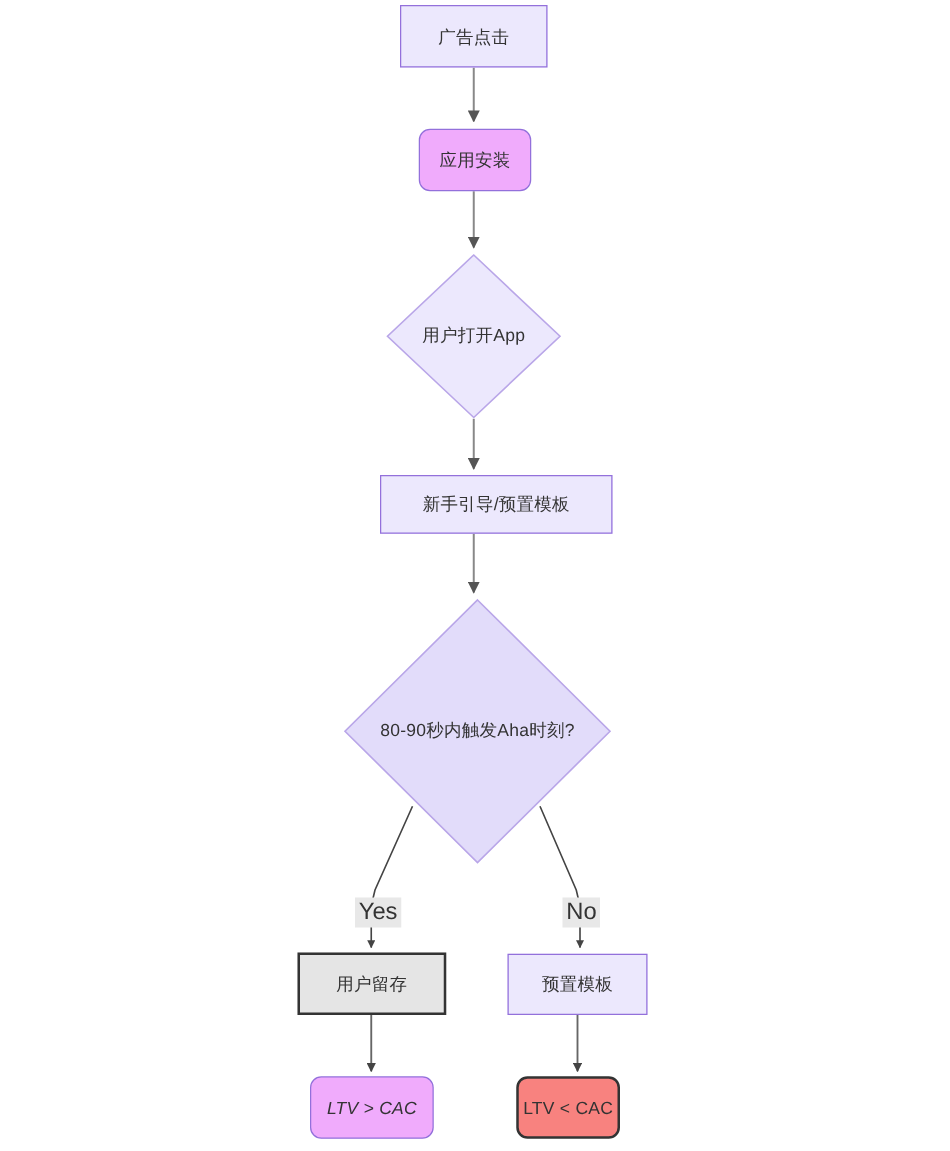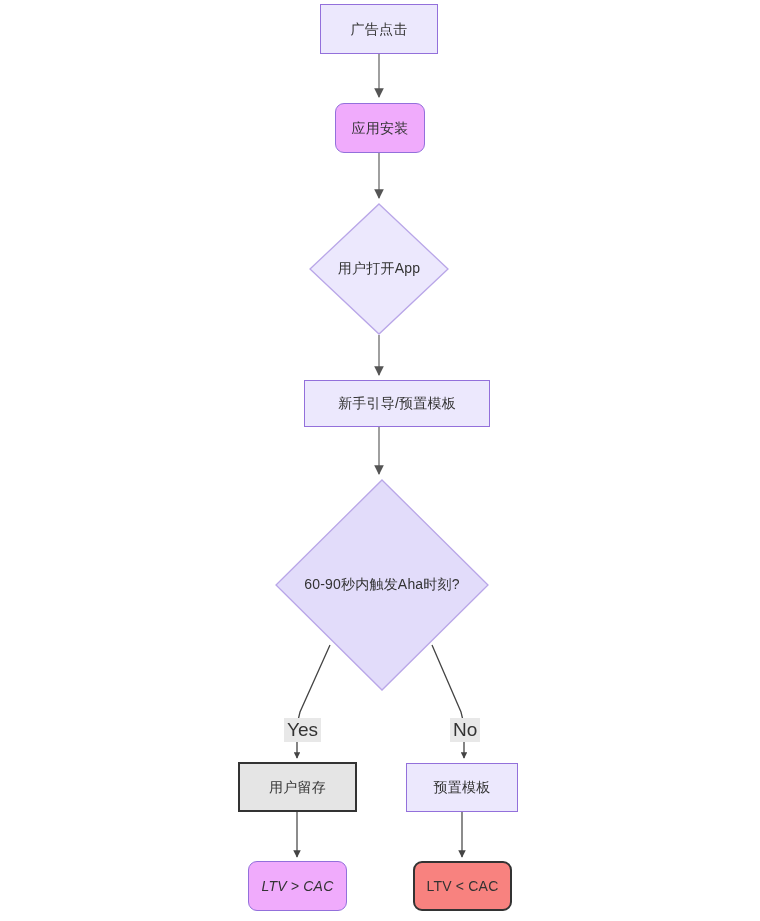--- a/index.html
+++ b/index.html
@@ -140,21 +140,21 @@
   </div>
 
   <div class="node node-rect" style="left:287px; top:380px; width:186px; height:47px;margin-left:17px;">
     <span>新手引导/预置模板</span>
   </div>
 
   <div class="diamond-wrap" style="left:275px; top:479px; width:214px; height:212px;">
     <svg width="214" height="212" viewBox="0 0 214 212" xmlns="http://www.w3.org/2000/svg">
       <polygon points="107,1 213,106 107,211 1,106" fill="#E2DCFA" stroke="#B9A6E8" stroke-width="1.3"></polygon>
     </svg>
-    <div class="diamond-label">60-90秒内触发Aha时刻?</div>
+    <div class="diamond-label">80-90秒内触发Aha时刻?</div>
   </div>
 
   <div class="edge-label" style="left:284px; top:718px;">
     <span>Yes</span>
   </div>
 
   <div class="edge-label" style="left:450px; top:718px;">
     <span>No</span>
   </div>
 
@@ -163,17 +163,17 @@
   </div>
 
   <div class="node node-rect" style="left:406px; top:763px; width:112px; height:49px;">
     <span>预置模板</span>
   </div>
 
   <div class="node node-round" style="left:248px; top:861px; width:99px; height:50px;font-style:italic;">
     <span>LTV &gt; CAC</span>
   </div>
 
-  <div class="node node-red" style="left:413px; top:861px; width:99px; height:50px;">
+  <div class="node node-red" style="left:413px; top:861px; width:83px; height:50px;">
     <span>LTV &lt; CAC</span>
   </div>
 
 </div>
 
 </body></html>

